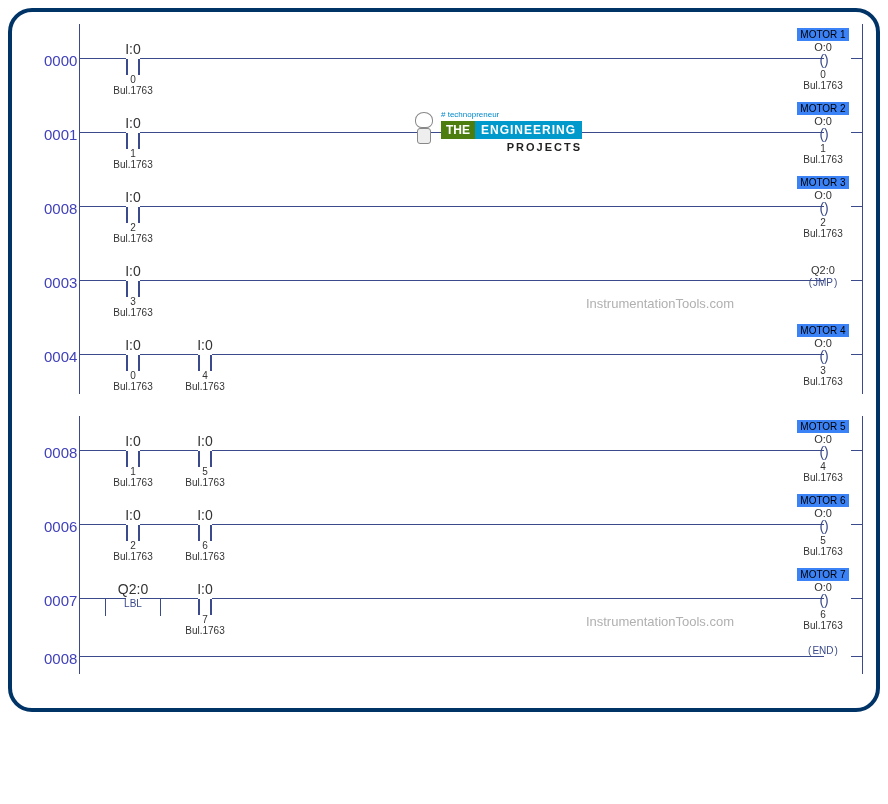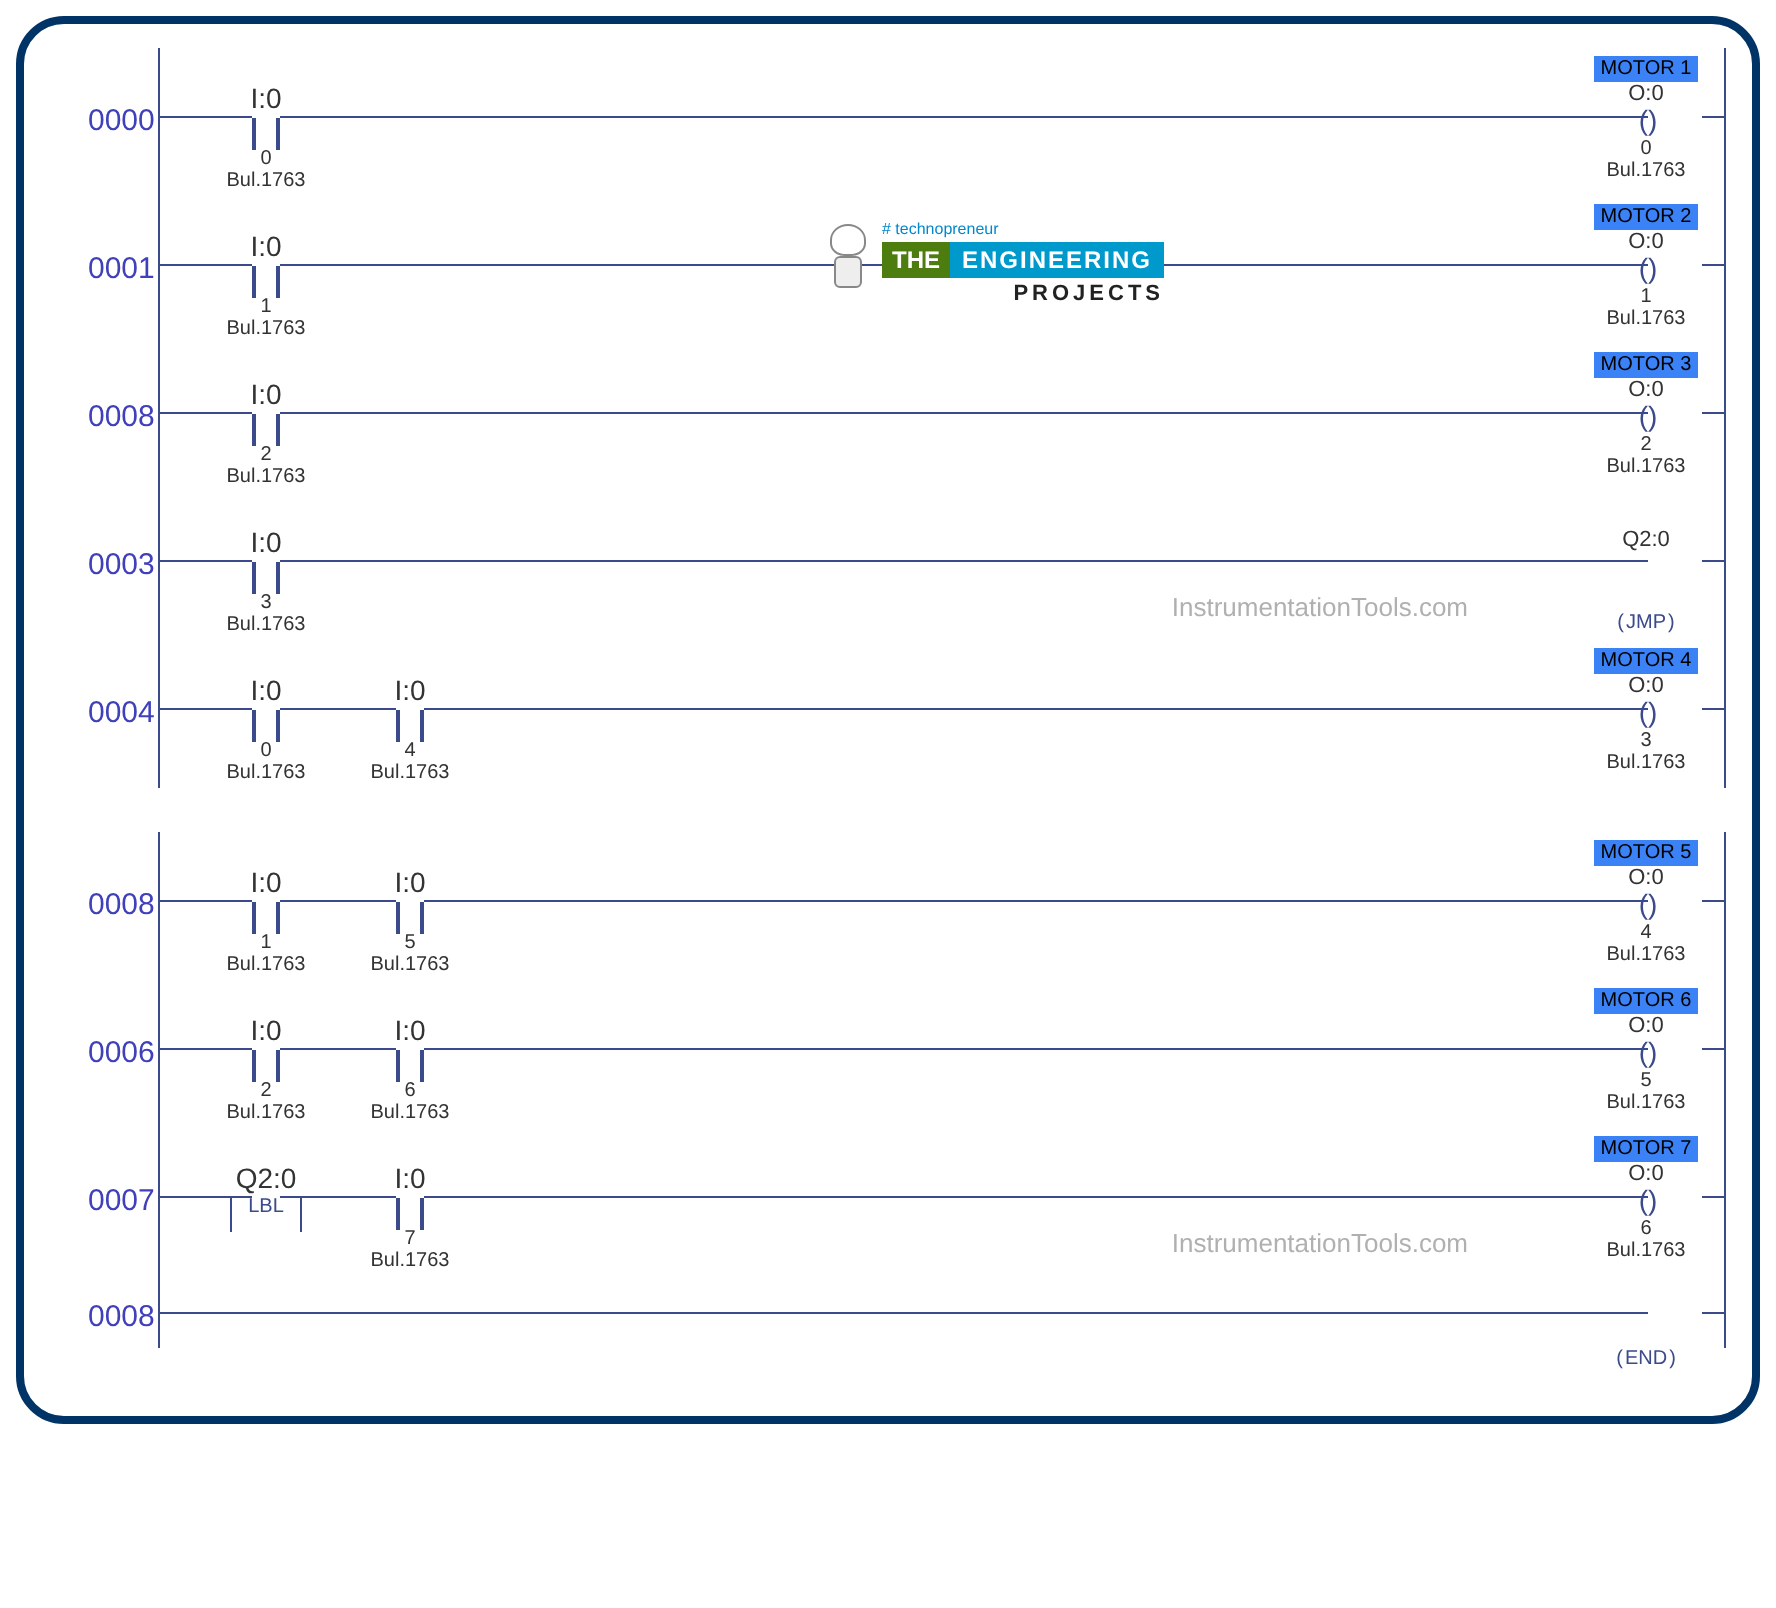--- a/index.html
+++ b/index.html
@@ -77,21 +77,21 @@
       margin-top: -2px;
     }
     .contact .desc {
       color: #333;
       font-size: 10px;
     }
     .lbl .sym {
       border: 1px solid #3a4a8a;
       border-top: none;
       border-bottom: none;
-      width: 36px;
+      width: 56px;
       margin: 0 auto;
       font-size: 10px;
       color: #3a4a8a;
     }
     .lbl .sym::before, .lbl .sym::after { display: none; }
     .coil {
       position: absolute;
       right: 10px;
       top: 4px;
       width: 62px;
@@ -121,21 +121,20 @@
     }
     .coil .desc {
       color: #333;
       font-size: 10px;
     }
     .jmp .sym, .end .sym {
       font-size: 10px;
       letter-spacing: 0;
       color: #3a4a8a;
       height: 16px;
-      margin-top: 29px;
     }
     .jmp .sym::before { content: '('; margin-right: 1px; }
     .jmp .sym::after { content: ')'; margin-left: 1px; }
     .end .sym::before { content: '('; margin-right: 1px; }
     .end .sym::after { content: ')'; margin-left: 1px; }
     .watermark {
       position: absolute;
       color: #b0b0b0;
       font-size: 13px;
     }

